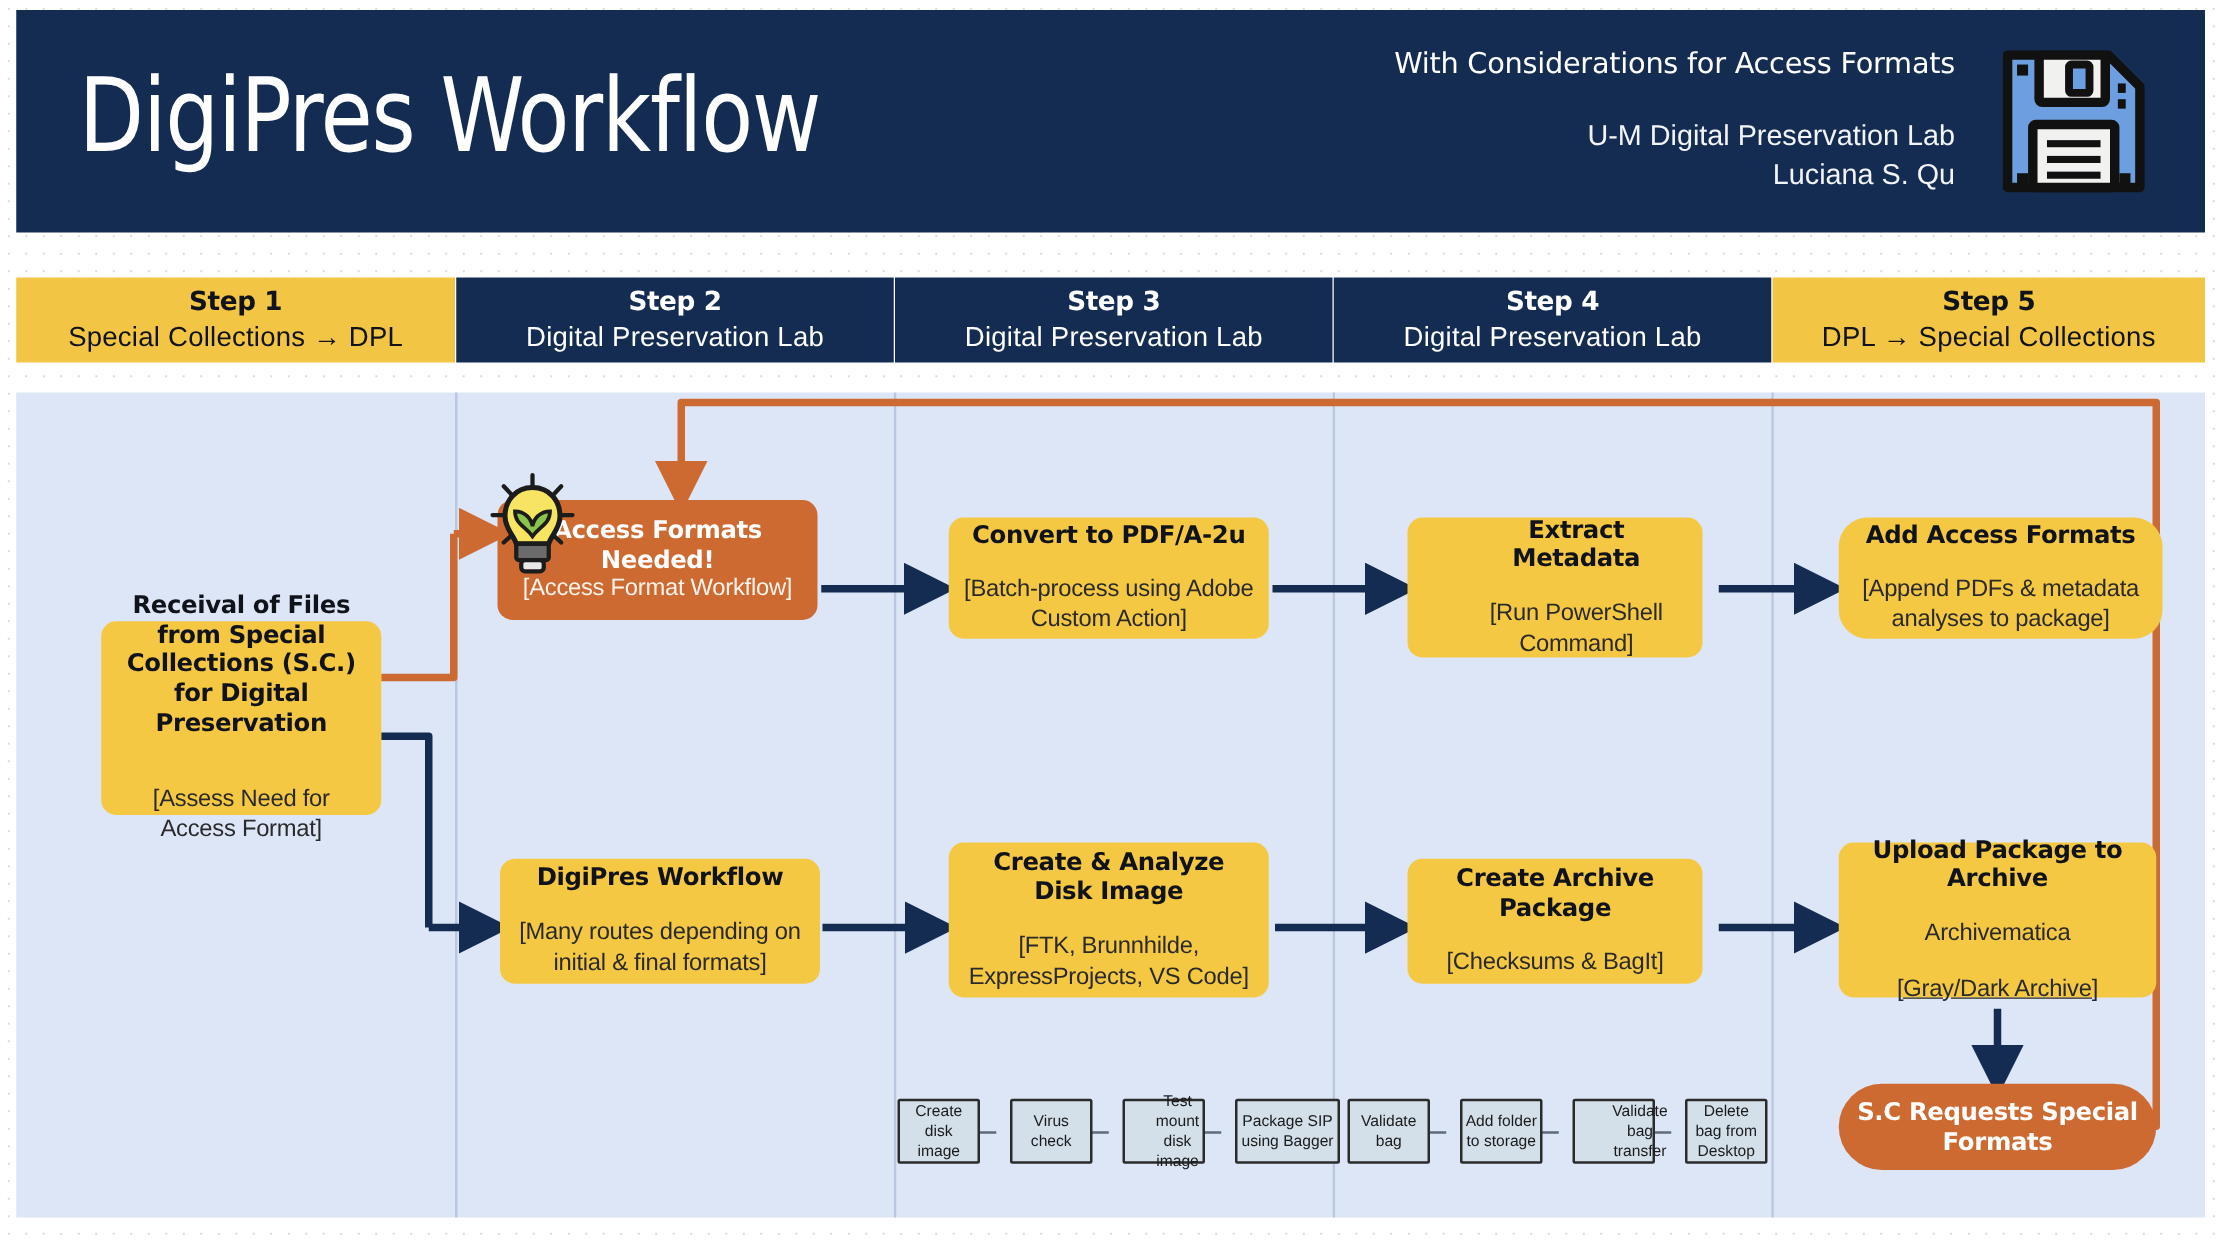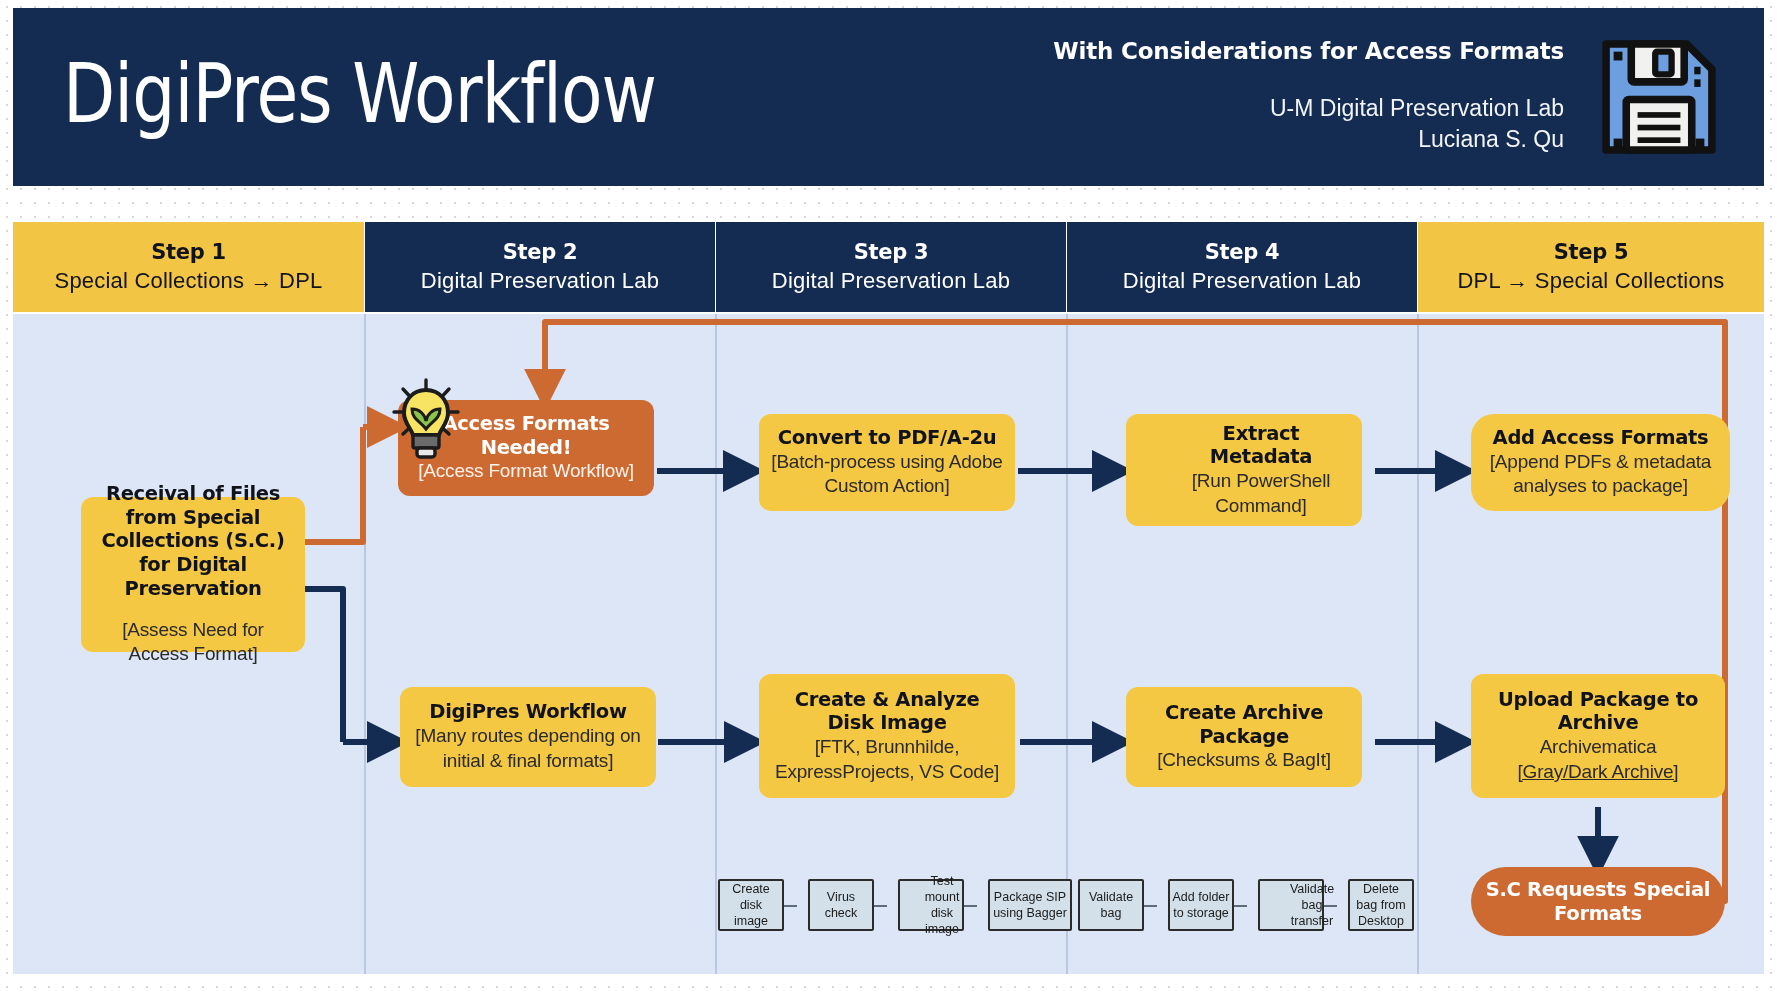--- a/index.html
+++ b/index.html
@@ -38,21 +38,21 @@
     transform-origin: left center;
   }
   .header-right {
     position: absolute;
     right: 200px; top: 30px;
     text-align: right;
     color: #ffffff;
   }
   .header-sub1 {
     font-size: 23px;
-    font-weight: bold;
+    font-weight: normal;
     font-family: "DejaVu Sans", sans-serif;
     letter-spacing: -0.2px;
     margin-bottom: 29px;
     white-space: nowrap;
   }
   .header-sub2, .header-sub3 {
     font-size: 23px;
     font-weight: 400;
     font-family: "Liberation Sans", sans-serif;
     line-height: 1.35;
@@ -72,21 +72,21 @@
     width: 1751px; height: 752px;
   }
   .col {
     position: absolute;
     top: 0;
     height: 752px;
   }
   .col-body { position: absolute; left: 0; top: 92px; width: 100%; height: 660px; background: #dce6f7; }
   .col-head {
     position: absolute; left: 0; top: 0;
-    width: 100%; height: 90px;
+    width: 100%; height: 68px;
     display: flex; flex-direction: column;
     align-items: center; justify-content: center;
   }
   .col-head.gold { background: #f2c544; }
   .col-head.navy { background: #152c52; }
   .col-step {
     font-size: 21px; font-weight: bold;
     font-family: "DejaVu Sans", sans-serif;
     letter-spacing: -0.3px;
     margin-bottom: 4px;
@@ -104,21 +104,21 @@
   
   .node {
     position: absolute;
     border-radius: 12px;
     display: flex; flex-direction: column;
     align-items: center; justify-content: center;
     text-align: center;
     padding: 8px 10px;
     z-index: 6;
   }
-  .node.gold { background: #f5c844; }
+  .node.gold { background: #f5c844; gap: 20px; }
   .node.orange { background: #cd6a31; }
   .node.pill { border-radius: 999px; background: #cd6a31; }
   .node .t-bold {
     font-size: 19.5px; font-weight: bold;
     font-family: "DejaVu Sans", sans-serif;
     color: #11131a; line-height: 1.22;
     letter-spacing: -0.3px;
   }
   .node .t-reg {
     font-size: 19px; font-weight: 400;

